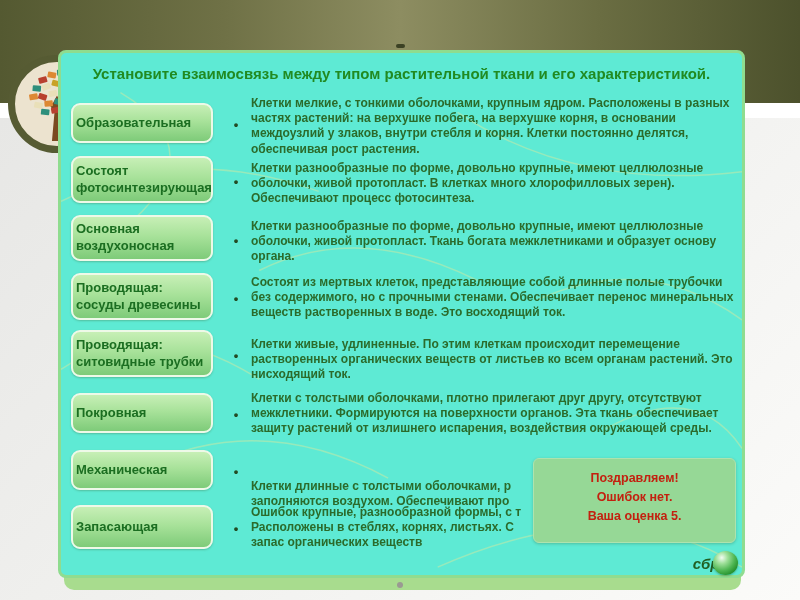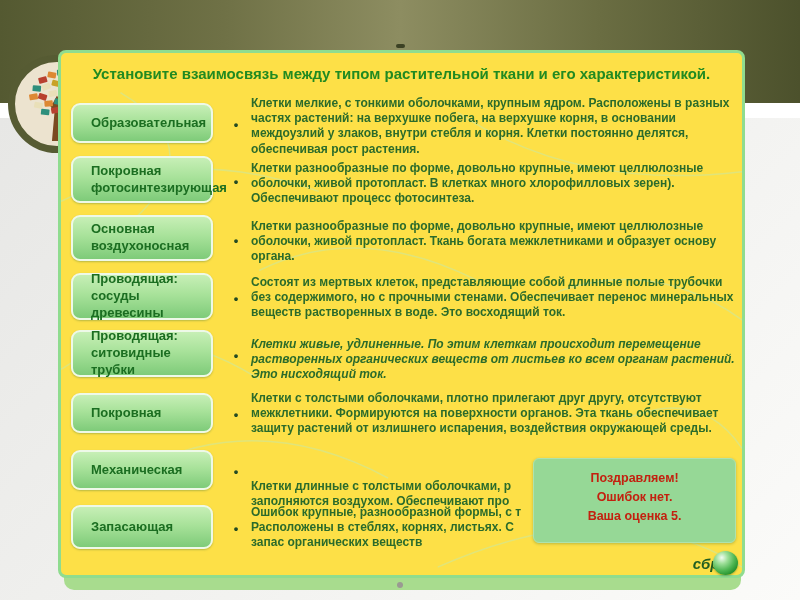--- a/index.html
+++ b/index.html
@@ -15,54 +15,54 @@
     position:absolute;left:0;top:118px;width:800px;height:482px;
     background:linear-gradient(135deg,#e7e7e5 0%,#f2f2f0 55%,#fbfbf9 100%);
   }
   .logo{
     position:absolute;left:8px;top:55px;width:84px;height:84px;
     border-radius:50%;border:7px solid #565b33;background:#ece3cf;z-index:1;
   }
   .logo svg{width:100%;height:100%;display:block;}
   .panel{
     position:absolute;left:58px;top:50px;width:687px;height:528px;box-sizing:border-box;
-    background:#fde047;border:3px solid #8fdc8f;border-radius:8px;z-index:2;
+    background:#5eead4;border:3px solid #8fdc8f;border-radius:8px;z-index:2;
   }
   .panel-understrip{
     position:absolute;left:64px;top:577px;width:677px;height:13px;
     background:#a8dc8e;border-radius:0 0 10px 10px;z-index:1;
   }
   .veins{position:absolute;left:0;top:0;width:100%;height:100%;pointer-events:none;opacity:.55;}
   .title{
     position:absolute;left:10px;right:10px;top:12px;text-align:center;
     color:#218a21;font-size:15px;font-weight:bold;
   }
   .tissue-btn{
     position:absolute;left:10px;width:142px;box-sizing:border-box;
     background:linear-gradient(to bottom,#c7efb6 0%,#a8e29a 45%,#7ecb79 100%);
     border:2px solid #eef9e8;border-radius:9px;
-    display:flex;align-items:center;padding:0 6px 0 18px;
+    display:flex;align-items:center;padding:0 6px 0 3px;
     color:#1b6e21;font-size:13px;font-weight:bold;line-height:1.3;
     box-shadow:0 1px 2px rgba(60,110,60,.35);cursor:pointer;
   }
   .bullet{
     position:absolute;left:170px;width:10px;text-align:center;
     color:#234a23;font-size:13px;font-weight:bold;
   }
   .desc{
     position:absolute;left:190px;color:#2b6b2b;font-size:12px;font-weight:bold;
     line-height:1.27;white-space:pre-line;
   }
   .w-wide{width:492px;} .w-narrow{width:284px;}
   
   .btn1{top:50px;height:40px;}  .b1{top:64px;}  .d1{top:43px;}
   .btn2{top:103px;height:47px;} .b2{top:121px;} .d2{top:108px;}
   .btn3{top:162px;height:46px;} .b3{top:180px;} .d3{top:166px;}
   .btn4{top:220px;height:47px;} .b4{top:238px;} .d4{top:222px;}
-  .btn5{top:277px;height:47px;} .b5{top:295px;} .d5{top:284px;font-style:italic;}
+  .btn5{top:277px;height:47px;} .b5{top:295px;} .d5{top:284px;}
   .btn6{top:340px;height:40px;} .b6{top:354px;} .d6{top:338px;}
   .btn7{top:397px;height:40px;} .b7{top:411px;} .d7{top:398px;margin-top:28px;}
   .btn8{top:452px;height:44px;} .b8{top:468px;} .d8{top:452px;}
   .popup{
     position:absolute;left:472px;top:405px;width:203px;height:85px;box-sizing:border-box;
     background:#96d896;border:1px solid #aee3ae;border-radius:6px;
     padding-top:10px;text-align:center;z-index:5;
     box-shadow:0 1px 3px rgba(40,90,40,.3);
   }
   .popup-line{color:#c3200f;font-size:12.5px;font-weight:bold;line-height:19px;}
@@ -137,21 +137,21 @@
       <path d="M550,380 Q640,330 687,400"></path>
     </g>
   </svg>
 
   <div class="title">Установите взаимосвязь между типом растительной ткани и его характеристикой.</div>
 
   <div class="tissue-btn btn1">Образовательная</div>
   <div class="bullet b1">•</div>
   <div class="desc d1 w-wide">Клетки мелкие, с тонкими оболочками, крупным ядром. Расположены в разных частях растений: на верхушке побега, на верхушке корня, в основании междоузлий у злаков, внутри стебля и корня. Клетки постоянно делятся, обеспечивая рост растения.</div>
 
-  <div class="tissue-btn btn2">Покровная фотосинтезирующая</div>
+  <div class="tissue-btn btn2">Состоят фотосинтезирующая</div>
   <div class="bullet b2">•</div>
   <div class="desc d2 w-wide">Клетки разнообразные по форме, довольно крупные, имеют целлюлозные оболочки, живой протопласт. В клетках много хлорофилловых зерен). Обеспечивают процесс фотосинтеза.</div>
 
   <div class="tissue-btn btn3">Основная воздухоносная</div>
   <div class="bullet b3">•</div>
   <div class="desc d3 w-wide">Клетки разнообразные по форме, довольно крупные, имеют целлюлозные оболочки, живой протопласт. Ткань богата межклетниками и образует основу органа.</div>
 
   <div class="tissue-btn btn4">Проводящая: сосуды древесины</div>
   <div class="bullet b4">•</div>
   <div class="desc d4 w-wide">Состоят из мертвых клеток, представляющие собой длинные полые трубочки без содержимого, но с прочными стенами. Обеспечивает перенос минеральных веществ растворенных в воде. Это восходящий ток.</div>

